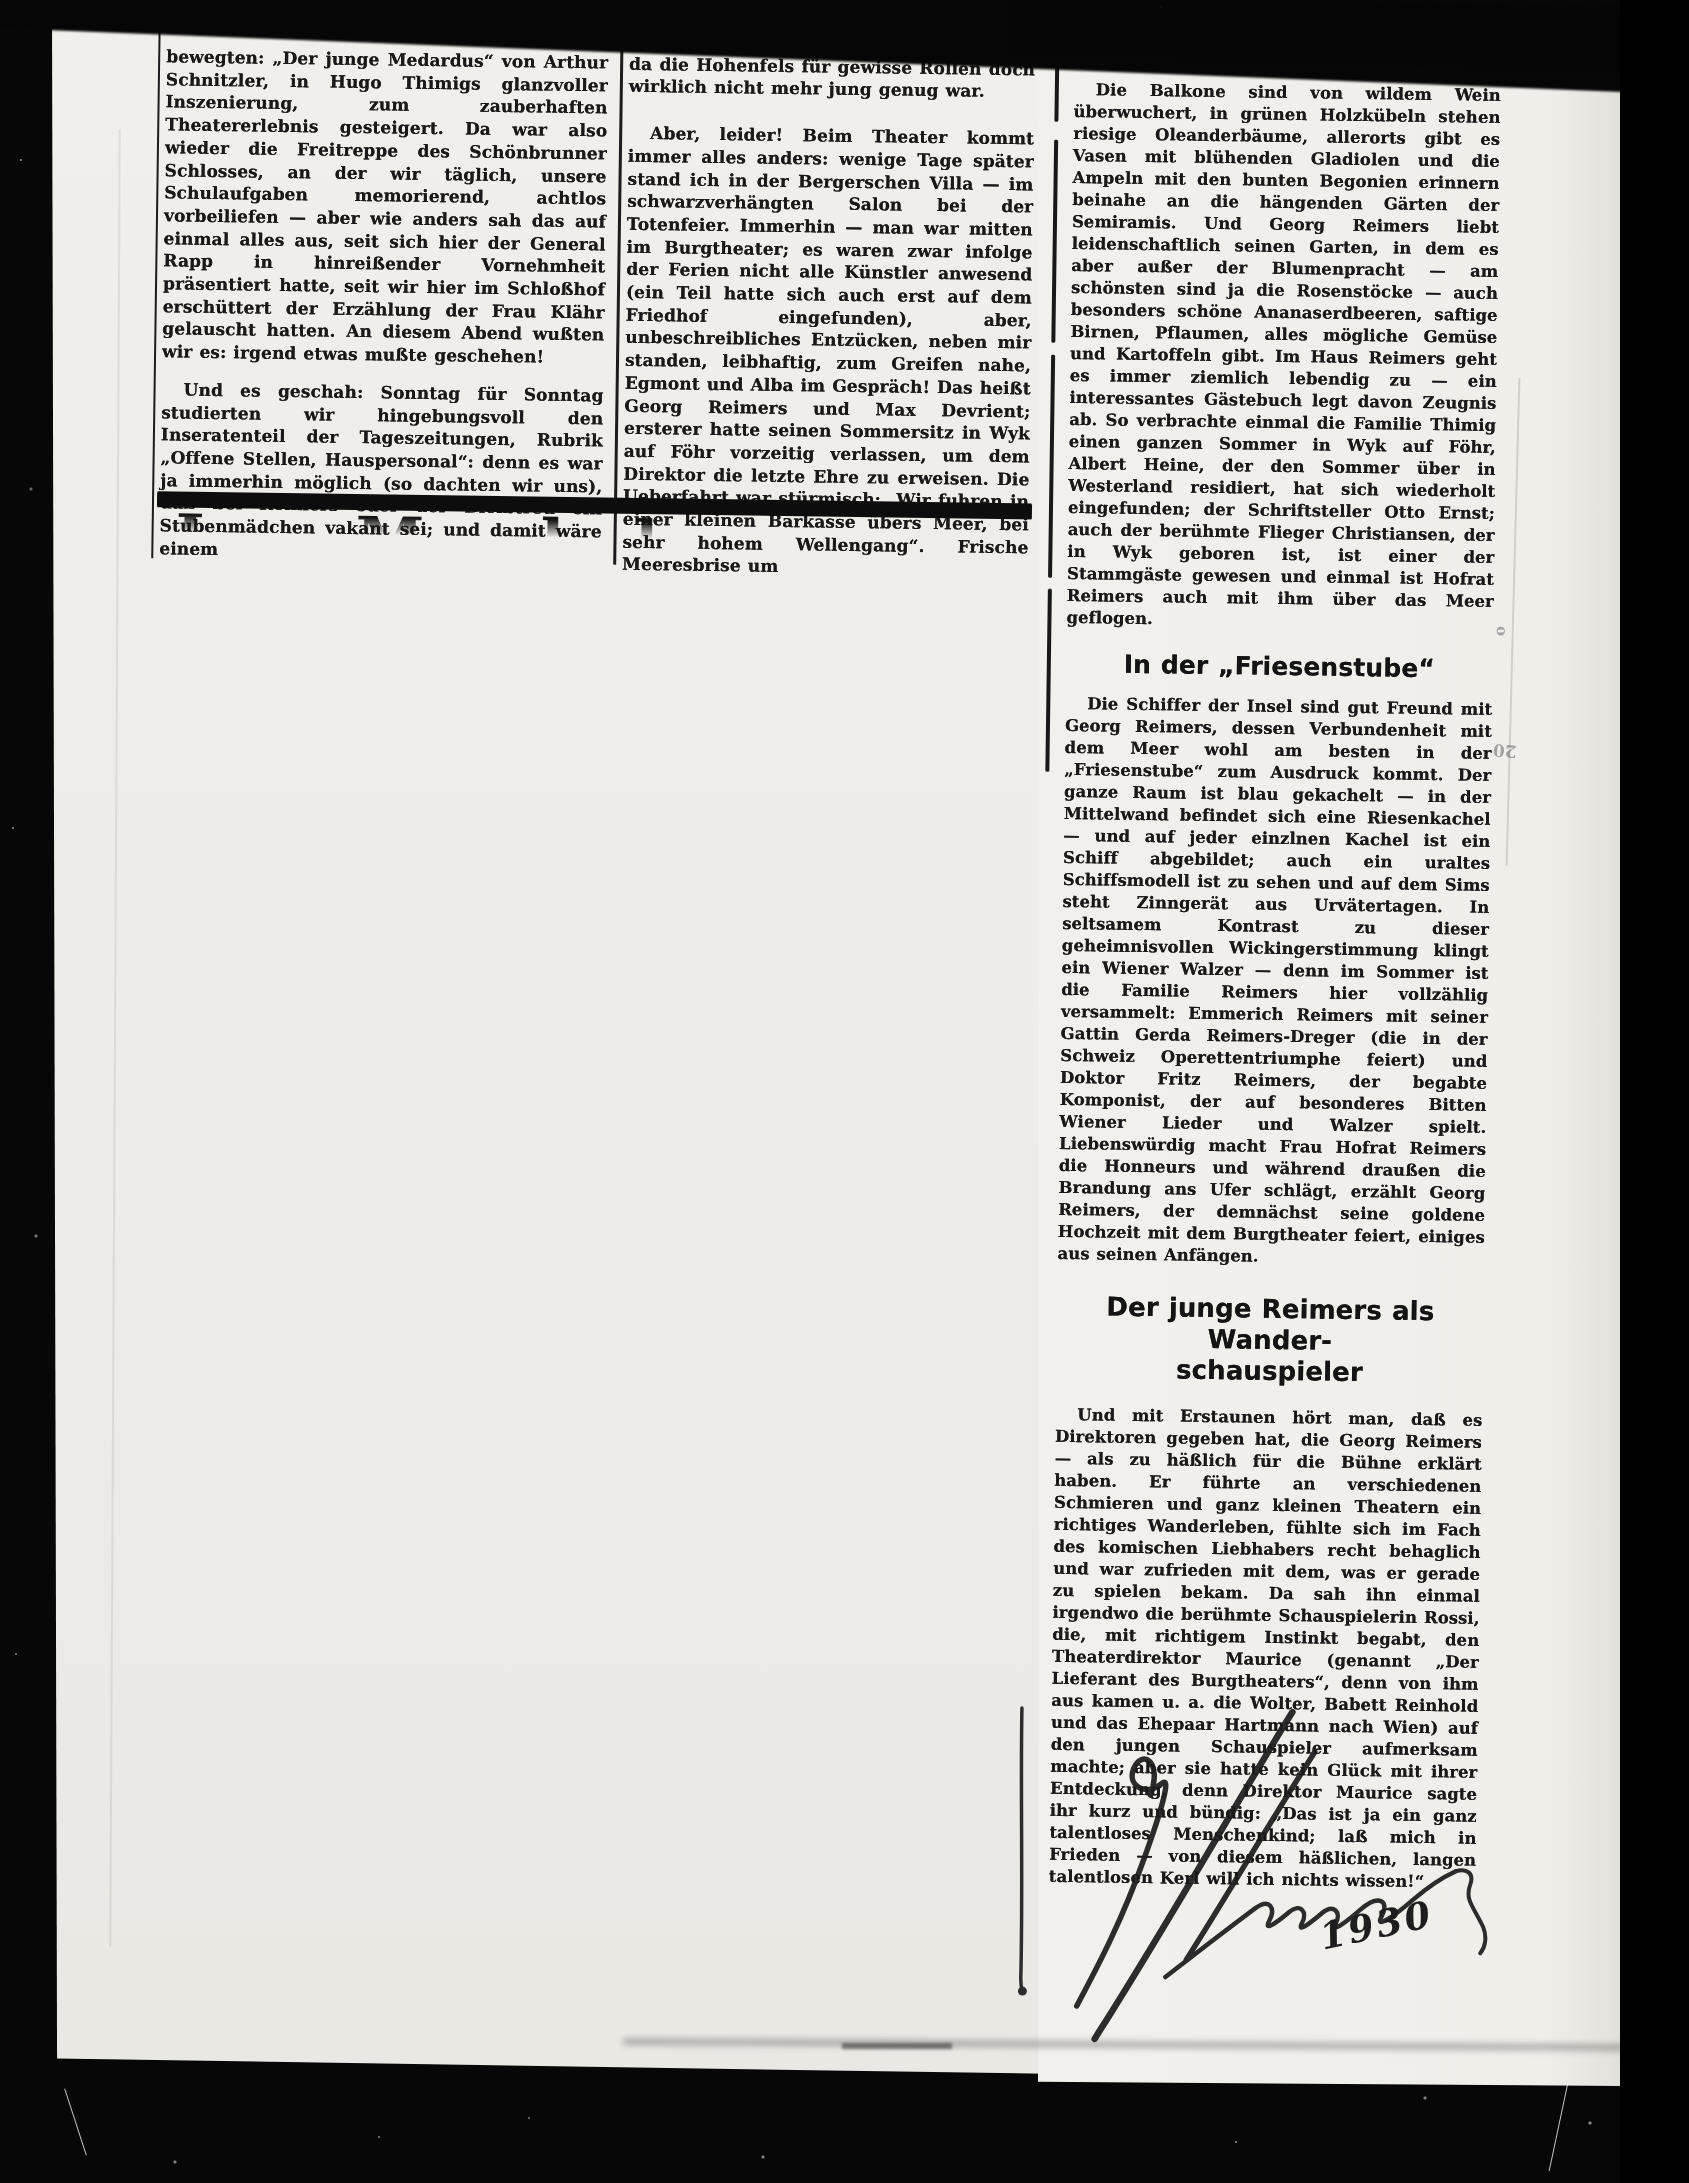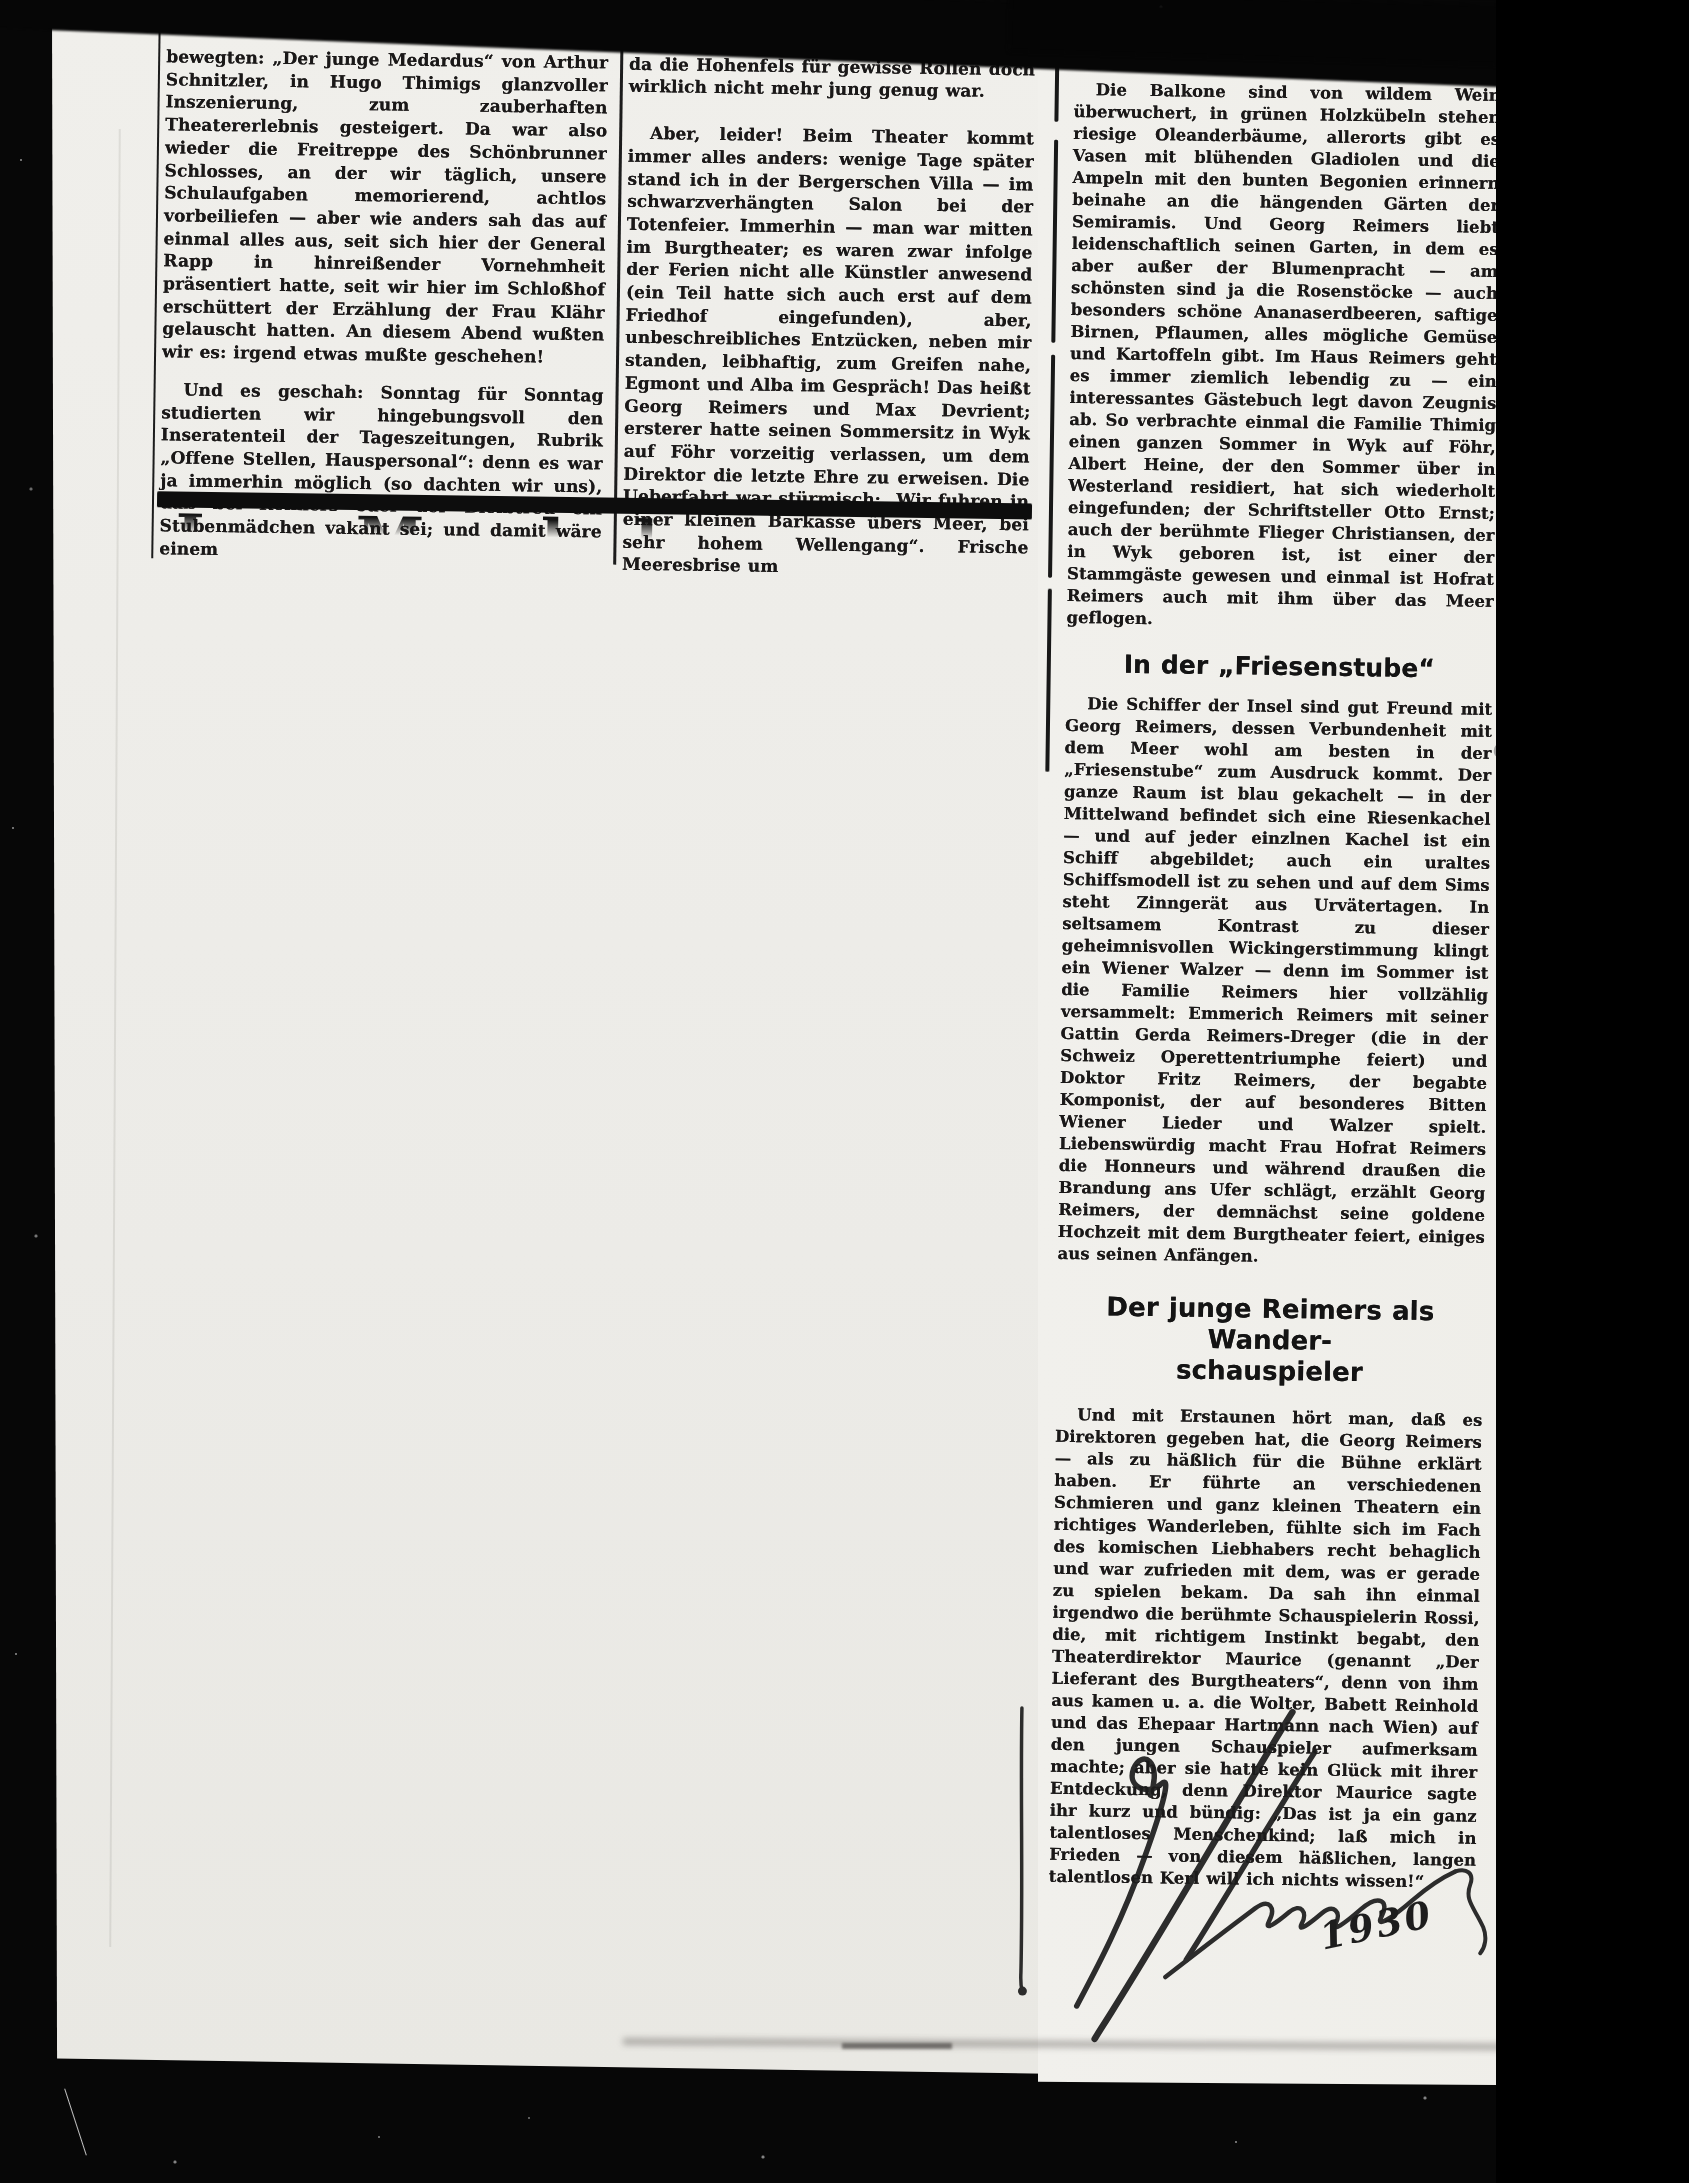--- a/index.html
+++ b/index.html
@@ -1,16 +1,16 @@
 <!DOCTYPE html>
 <html lang="de" style="font-size:8px"><head>
 <meta charset="utf-8">
 <style>
   html,body{margin:0;padding:0;background:#000;}
-  .scan{position:relative;width:1496px;height:2183px;background:#070707;overflow:hidden;
+  .scan{position:relative;width:1620px;height:2183px;background:#070707;overflow:hidden;
         font-family:"DejaVu Serif",serif;}
   
   .backing-sheet{position:absolute;left:52px;top:15px;width:1011px;height:2059px;
         background:linear-gradient(180deg,#f0efeb 0%,#ecebe7 60%,#e9e8e3 100%);
         clip-path:polygon(0 0,100% 0,100% 100%,0.5% 99.25%);}
   .right-strip{position:absolute;left:1038px;top:20px;width:618px;height:2066px;
         background:linear-gradient(90deg,#f1f0ec 0%,#efeee9 82%,#e3e2dc 93%,#d4d3cd 100%);
         clip-path:polygon(0 0,100% 0.7%,96.2% 100%,0 99.8%);}
   
   .top-band{position:absolute;left:-30px;top:-39px;width:1873px;height:66px;background:#060606;

